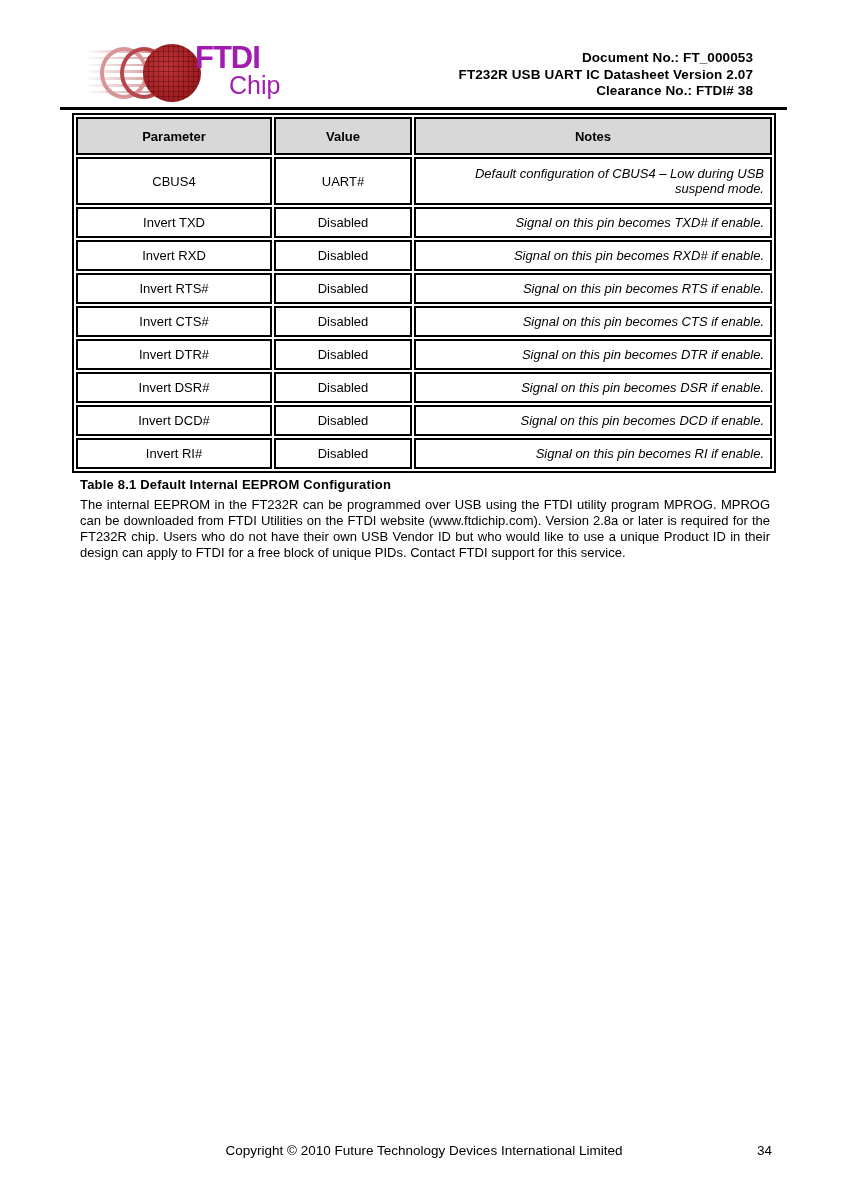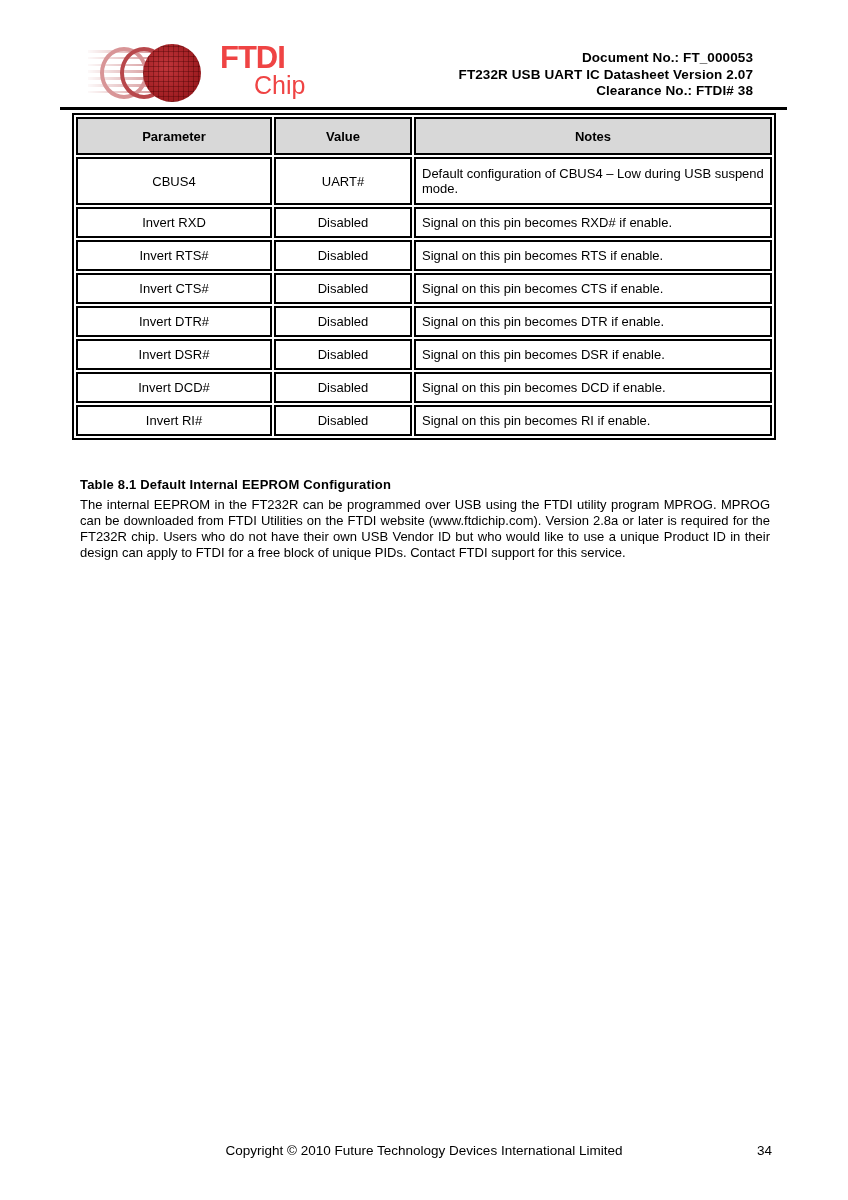--- a/index.html
+++ b/index.html
@@ -34,42 +34,42 @@
   }
   .ghost-1 { left:12px; border-color:#d89597; }
   .ghost-2 { left:32px; border-color:#b8474b; }
   .logo-circle {
     position:absolute; left:55px; top:2px; width:58px; height:58px; border-radius:50%;
     background:
       repeating-linear-gradient(0deg, rgba(60,0,0,0.35) 0 1px, transparent 1px 5px),
       repeating-linear-gradient(90deg, rgba(60,0,0,0.35) 0 1px, transparent 1px 5px),
       radial-gradient(circle at 40% 40%, #c0353a, #8e1115);
   }
-  .logo-text { position:absolute; left:132px; top:1px; color:#ef4444; }
+  .logo-text { position:absolute; left:107px; top:1px; color:#a21caf; }
   .logo-brand { font-size:31px; font-weight:bold; line-height:29px; letter-spacing:-1px; }
   .logo-sub   { font-size:25px; line-height:26px; letter-spacing:0;margin-left:34px; }
 
   
   .eeprom-table {
     position:absolute; top:113px; left:72px; width:704px;
     border-collapse:separate; border-spacing:2px;
     border:2px solid #000; table-layout:fixed;
     background:#fff;
   }
   .eeprom-table th, .eeprom-table td {
     border:2px solid #000; box-sizing:border-box;
     font-size:13px; padding:2px 6px; vertical-align:middle;
   }
   .eeprom-table th {
     background:#d8d8d8; font-weight:bold; text-align:center; height:38px;
   }
   .eeprom-table td { height:31px;margin-top:39px; }
   .eeprom-table tr.tall td { height:48px; }
   td.c { text-align:center; }
-  td.notes { text-align:left; padding-left:6px; }
+  td.notes { text-align:right; padding-left:16px;font-style:italic; }
 
   .table-caption {
     position:absolute; top:477px; left:80px;
     font-weight:bold; font-size:13px; letter-spacing:0.2px;
   }
 
   
   .body-paragraph {
     position:absolute; top:497px; left:80px; width:690px;
     font-size:13px; line-height:16px; text-align:justify;
@@ -119,20 +119,25 @@
         <th>Notes</th>
       </tr>
     </thead>
     <tbody>
       <tr class="tall">
         <td class="c">CBUS4</td>
         <td class="c">UART#</td>
         <td class="notes">Default configuration of CBUS4 – Low during USB suspend mode.</td>
       </tr>
       <tr>
+        <td class="c">Invert TXD</td>
+        <td class="c">Disabled</td>
+        <td class="notes">Signal on this pin becomes TXD# if enable.</td>
+      </tr>
+      <tr>
         <td class="c">Invert RXD</td>
         <td class="c">Disabled</td>
         <td class="notes">Signal on this pin becomes RXD# if enable.</td>
       </tr>
       <tr>
         <td class="c">Invert RTS#</td>
         <td class="c">Disabled</td>
         <td class="notes">Signal on this pin becomes RTS if enable.</td>
       </tr>
       <tr>

